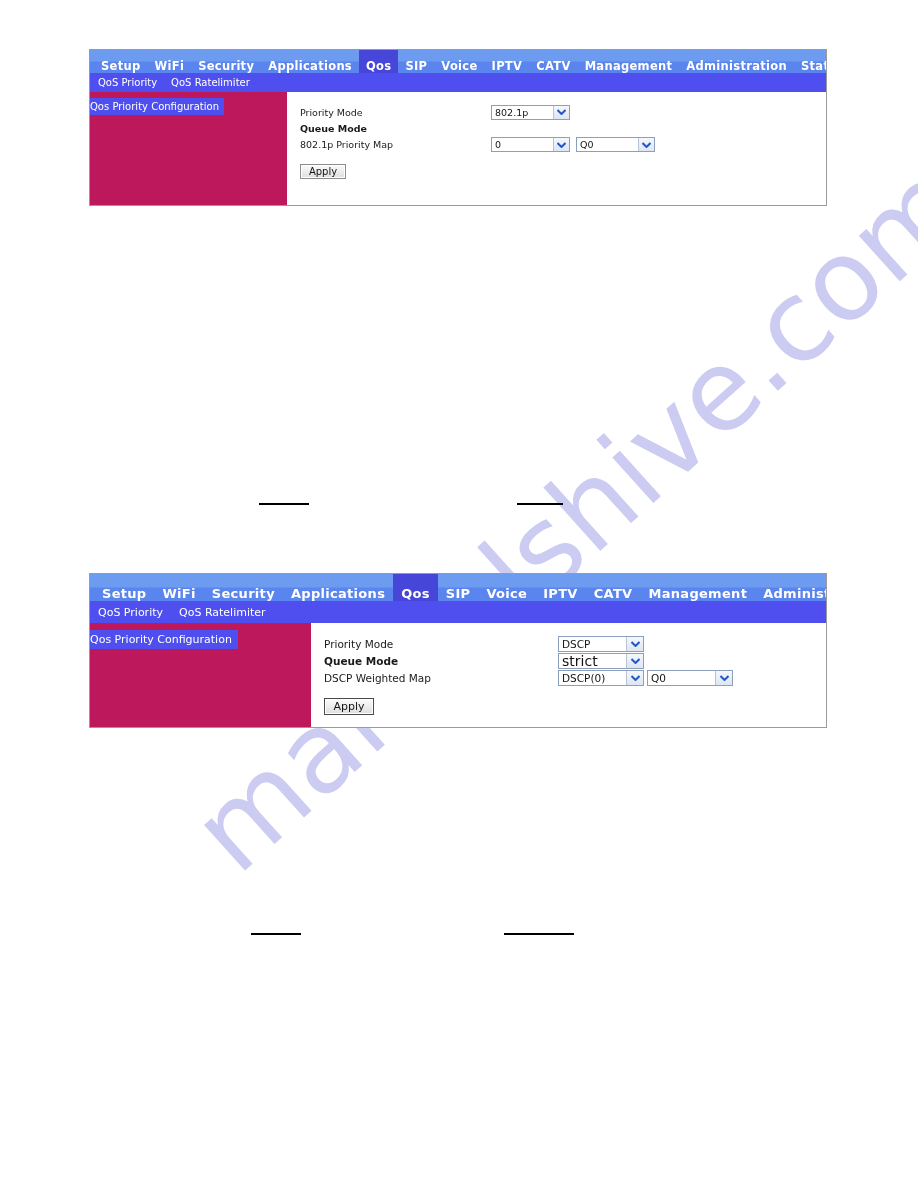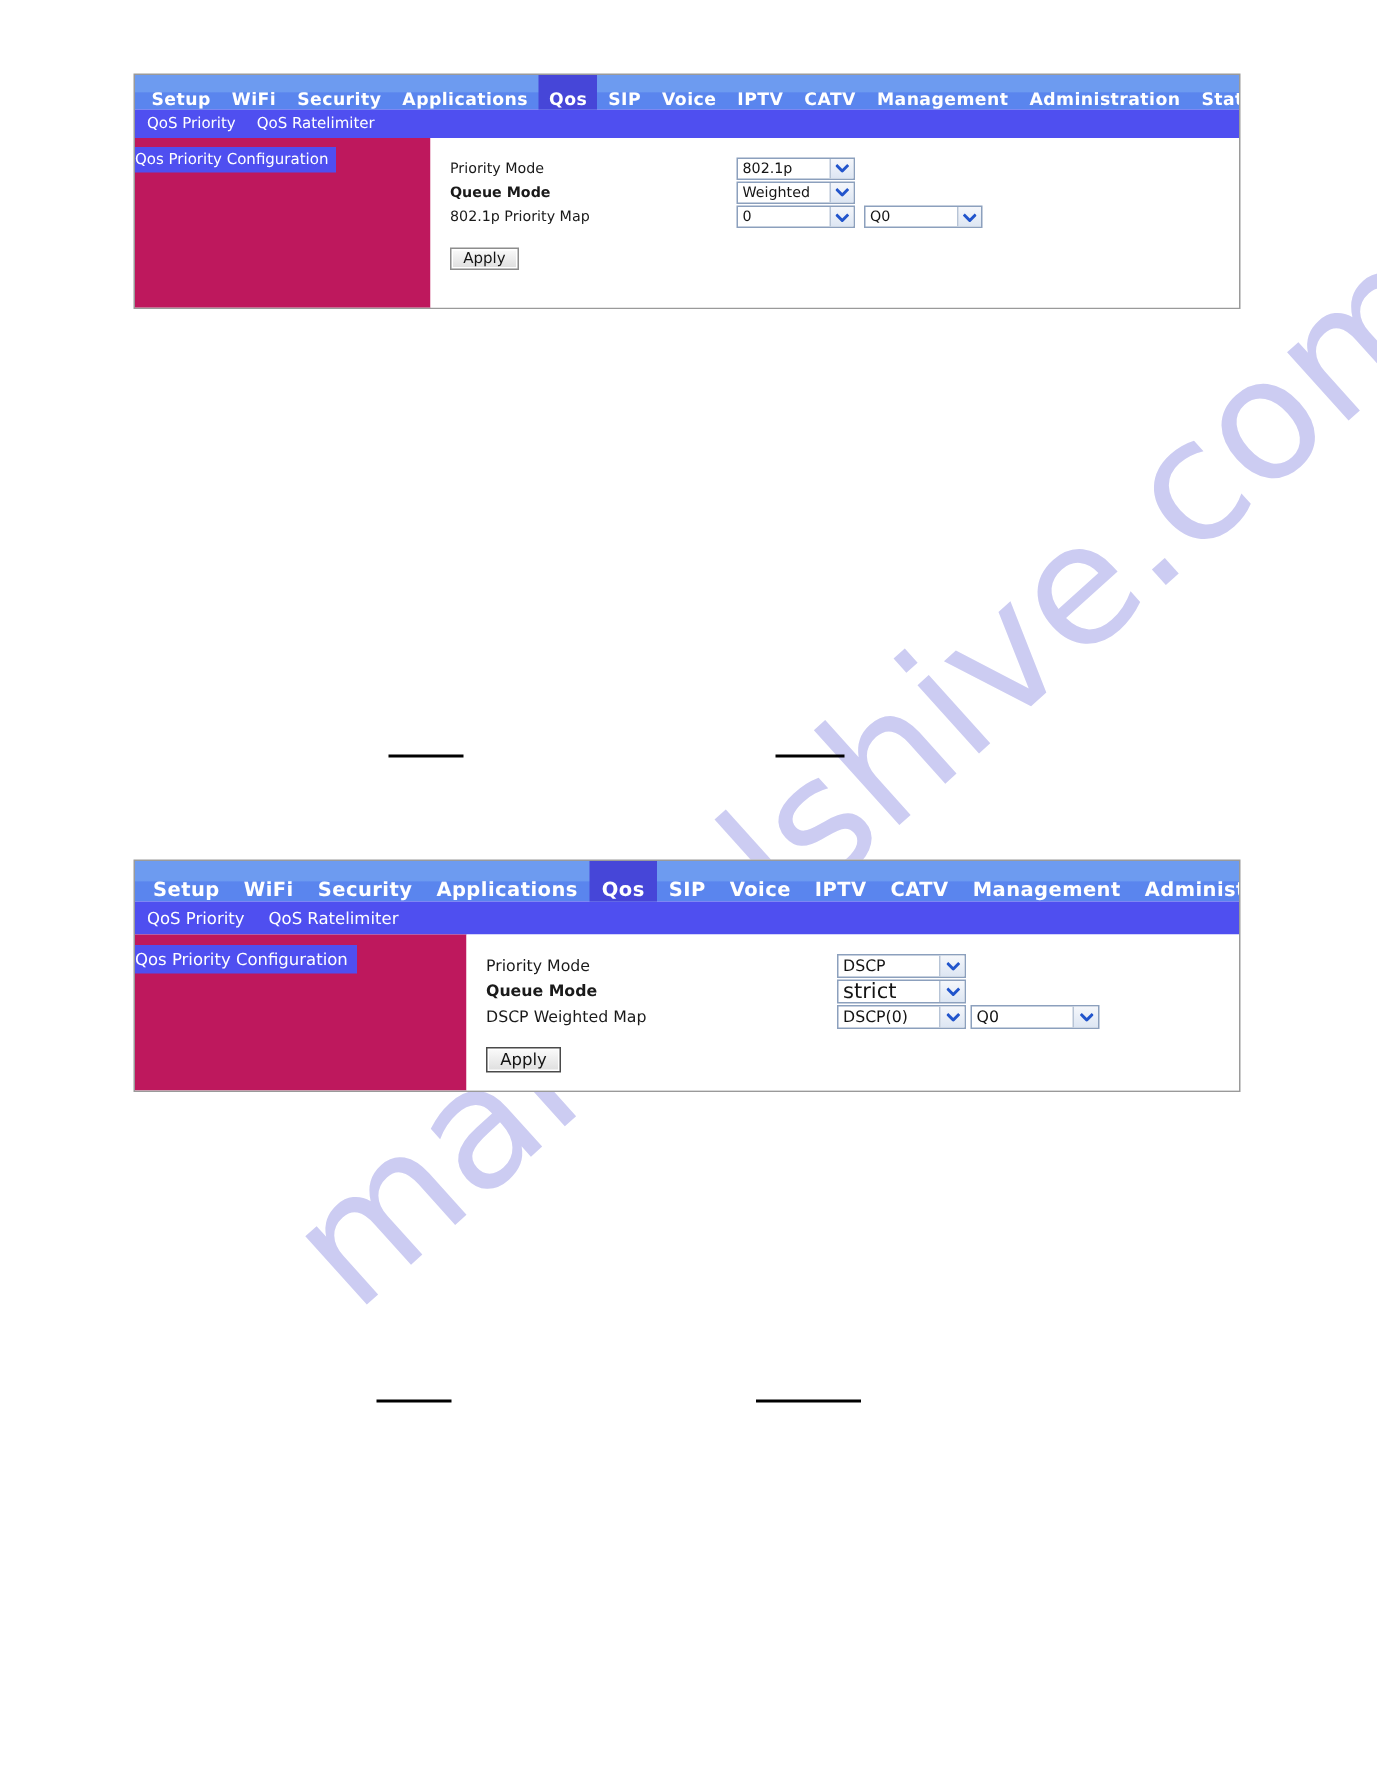--- a/index.html
+++ b/index.html
@@ -258,30 +258,20 @@
               <svg width="9" height="6" viewBox="0 0 9 6">
                   <path d="M0.5 1 L4.5 5 L8.5 1" fill="none" stroke="#2255cc" stroke-width="2"></path>
                 </svg>
             </span>
           </div>
         </div>
       </div>
 
       <div class="form-row" style="height:16px; font-size:9.5px;">
         <div class="form-label bold" style="width:191px;">Queue Mode</div>
-        <div class="form-fields">
-          <div class="sel" style="width:79px; height:15px; font-size:9.5px;">
-            <span class="sel-text">Weighted</span>
-            <span class="sel-arrow" style="width:15px;">
-              <svg width="9" height="6" viewBox="0 0 9 6">
-                  <path d="M0.5 1 L4.5 5 L8.5 1" fill="none" stroke="#2255cc" stroke-width="2"></path>
-                </svg>
-            </span>
-          </div>
-        </div>
       </div>
 
 
       <div class="form-row" style="height:17px; font-size:9.5px;">
         <div class="form-label" style="width:191px;">802.1p Priority Map</div>
         <div class="form-fields">
           <div class="sel" style="width:79px; height:15px; font-size:9.5px; margin-right:6px;">
             <span class="sel-text">0</span>
             <span class="sel-arrow" style="width:15px;">
               <svg width="9" height="6" viewBox="0 0 9 6">

